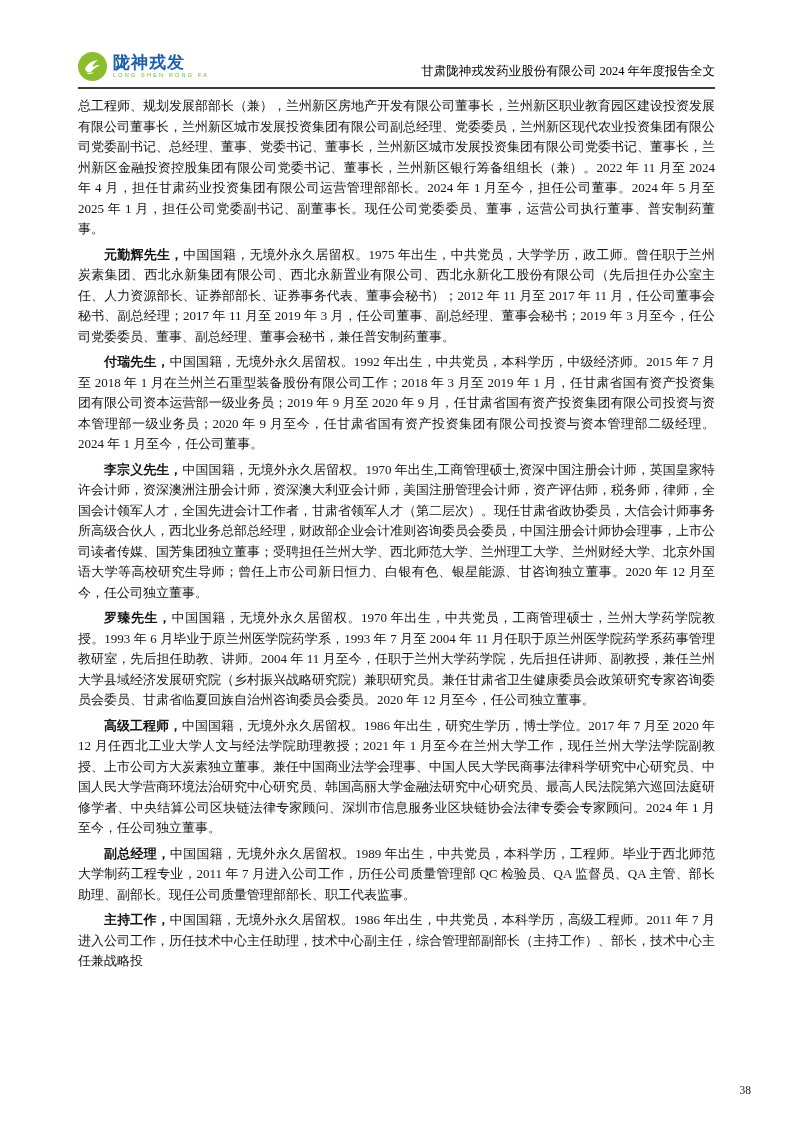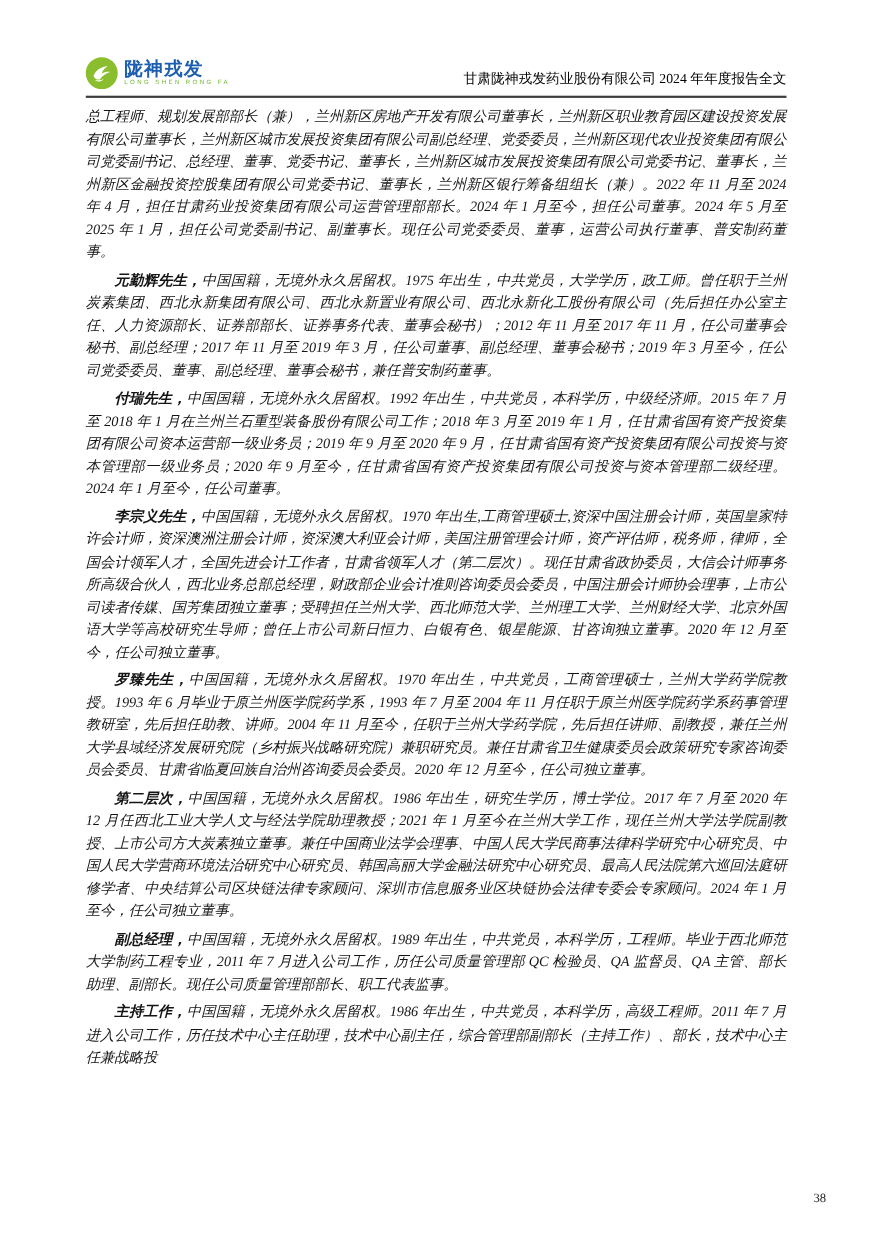--- a/index.html
+++ b/index.html
@@ -64,21 +64,21 @@
   
   .content {
     position: absolute;
     top: 96px; left: 78px;
     width: 637px;
     font-size: 13px;
     line-height: 20.5px;
     text-align: justify;
     color: #141414;
   }
-  .content p { margin: 0 0 5px 0; text-indent: 2em; font-style: italic; }
+  .content p { margin: 0 0 5px 0; text-indent: 2em; }
   .content p.no-indent { text-indent: 0; }
   .person-name { font-weight: bold; }
   
   .page-number {
     position: absolute;
     top: 1036px;
     right: 42px;
     font-size: 11.5px;
     color: #222222;
     margin-top: 48px;
@@ -105,20 +105,20 @@
     <div class="report-title">甘肃陇神戎发药业股份有限公司 2024 年年度报告全文</div>
   </div>
 
   <div class="content">
 
   <p class="no-indent"><span>总工程师、规划发展部部长（兼），兰州新区房地产开发有限公司董事长，兰州新区职业教育园区建设投资发展有限公司董事长，兰州新区城市发展投资集团有限公司副总经理、党委委员，兰州新区现代农业投资集团有限公司党委副书记、总经理、董事、党委书记、董事长，兰州新区城市发展投资集团有限公司党委书记、董事长，兰州新区金融投资控股集团有限公司党委书记、董事长，兰州新区银行筹备组组长（兼）。2022 年 11 月至 2024 年 4 月，担任甘肃药业投资集团有限公司运营管理部部长。2024 年 1 月至今，担任公司董事。2024 年 5 月至 2025 年 1 月，担任公司党委副书记、副董事长。现任公司党委委员、董事，运营公司执行董事、普安制药董事。</span></p>
       <p><span class="person-name">元勤辉先生，</span><span>中国国籍，无境外永久居留权。1975 年出生，中共党员，大学学历，政工师。曾任职于兰州炭素集团、西北永新集团有限公司、西北永新置业有限公司、西北永新化工股份有限公司（先后担任办公室主任、人力资源部长、证券部部长、证券事务代表、董事会秘书）；2012 年 11 月至 2017 年 11 月，任公司董事会秘书、副总经理；2017 年 11 月至 2019 年 3 月，任公司董事、副总经理、董事会秘书；2019 年 3 月至今，任公司党委委员、董事、副总经理、董事会秘书，兼任普安制药董事。</span></p>
       <p><span class="person-name">付瑞先生，</span><span>中国国籍，无境外永久居留权。1992 年出生，中共党员，本科学历，中级经济师。2015 年 7 月至 2018 年 1 月在兰州兰石重型装备股份有限公司工作；2018 年 3 月至 2019 年 1 月，任甘肃省国有资产投资集团有限公司资本运营部一级业务员；2019 年 9 月至 2020 年 9 月，任甘肃省国有资产投资集团有限公司投资与资本管理部一级业务员；2020 年 9 月至今，任甘肃省国有资产投资集团有限公司投资与资本管理部二级经理。2024 年 1 月至今，任公司董事。</span></p>
       <p><span class="person-name">李宗义先生，</span><span>中国国籍，无境外永久居留权。1970 年出生,工商管理硕士,资深中国注册会计师，英国皇家特许会计师，资深澳洲注册会计师，资深澳大利亚会计师，美国注册管理会计师，资产评估师，税务师，律师，全国会计领军人才，全国先进会计工作者，甘肃省领军人才（第二层次）。现任甘肃省政协委员，大信会计师事务所高级合伙人，西北业务总部总经理，财政部企业会计准则咨询委员会委员，中国注册会计师协会理事，上市公司读者传媒、国芳集团独立董事；受聘担任兰州大学、西北师范大学、兰州理工大学、兰州财经大学、北京外国语大学等高校研究生导师；曾任上市公司新日恒力、白银有色、银星能源、甘咨询独立董事。2020 年 12 月至今，任公司独立董事。</span></p>
       <p><span class="person-name">罗臻先生，</span><span>中国国籍，无境外永久居留权。1970 年出生，中共党员，工商管理硕士，兰州大学药学院教授。1993 年 6 月毕业于原兰州医学院药学系，1993 年 7 月至 2004 年 11 月任职于原兰州医学院药学系药事管理教研室，先后担任助教、讲师。2004 年 11 月至今，任职于兰州大学药学院，先后担任讲师、副教授，兼任兰州大学县域经济发展研究院（乡村振兴战略研究院）兼职研究员。兼任甘肃省卫生健康委员会政策研究专家咨询委员会委员、甘肃省临夏回族自治州咨询委员会委员。2020 年 12 月至今，任公司独立董事。</span></p>
-      <p><span class="person-name">第二层次，</span><span>中国国籍，无境外永久居留权。1986 年出生，研究生学历，博士学位。2017 年 7 月至 2020 年 12 月任西北工业大学人文与经法学院助理教授；2021 年 1 月至今在兰州大学工作，现任兰州大学法学院副教授、上市公司方大炭素独立董事。兼任中国商业法学会理事、中国人民大学民商事法律科学研究中心研究员、中国人民大学营商环境法治研究中心研究员、韩国高丽大学金融法研究中心研究员、最高人民法院第六巡回法庭研修学者、中央结算公司区块链法律专家顾问、深圳市信息服务业区块链协会法律专委会专家顾问。2024 年 1 月至今，任公司独立董事。</span></p>
+      <p><span class="person-name">高级工程师，</span><span>中国国籍，无境外永久居留权。1986 年出生，研究生学历，博士学位。2017 年 7 月至 2020 年 12 月任西北工业大学人文与经法学院助理教授；2021 年 1 月至今在兰州大学工作，现任兰州大学法学院副教授、上市公司方大炭素独立董事。兼任中国商业法学会理事、中国人民大学民商事法律科学研究中心研究员、中国人民大学营商环境法治研究中心研究员、韩国高丽大学金融法研究中心研究员、最高人民法院第六巡回法庭研修学者、中央结算公司区块链法律专家顾问、深圳市信息服务业区块链协会法律专委会专家顾问。2024 年 1 月至今，任公司独立董事。</span></p>
       <p><span class="person-name">副总经理，</span><span>中国国籍，无境外永久居留权。1989 年出生，中共党员，本科学历，工程师。毕业于西北师范大学制药工程专业，2011 年 7 月进入公司工作，历任公司质量管理部 QC 检验员、QA 监督员、QA 主管、部长助理、副部长。现任公司质量管理部部长、职工代表监事。</span></p>
       <p><span class="person-name">主持工作，</span><span>中国国籍，无境外永久居留权。1986 年出生，中共党员，本科学历，高级工程师。2011 年 7 月进入公司工作，历任技术中心主任助理，技术中心副主任，综合管理部副部长（主持工作）、部长，技术中心主任兼战略投</span></p>
     </div>
 
   <div class="page-number">38</div>
 
 </div>
 
 </body></html>

